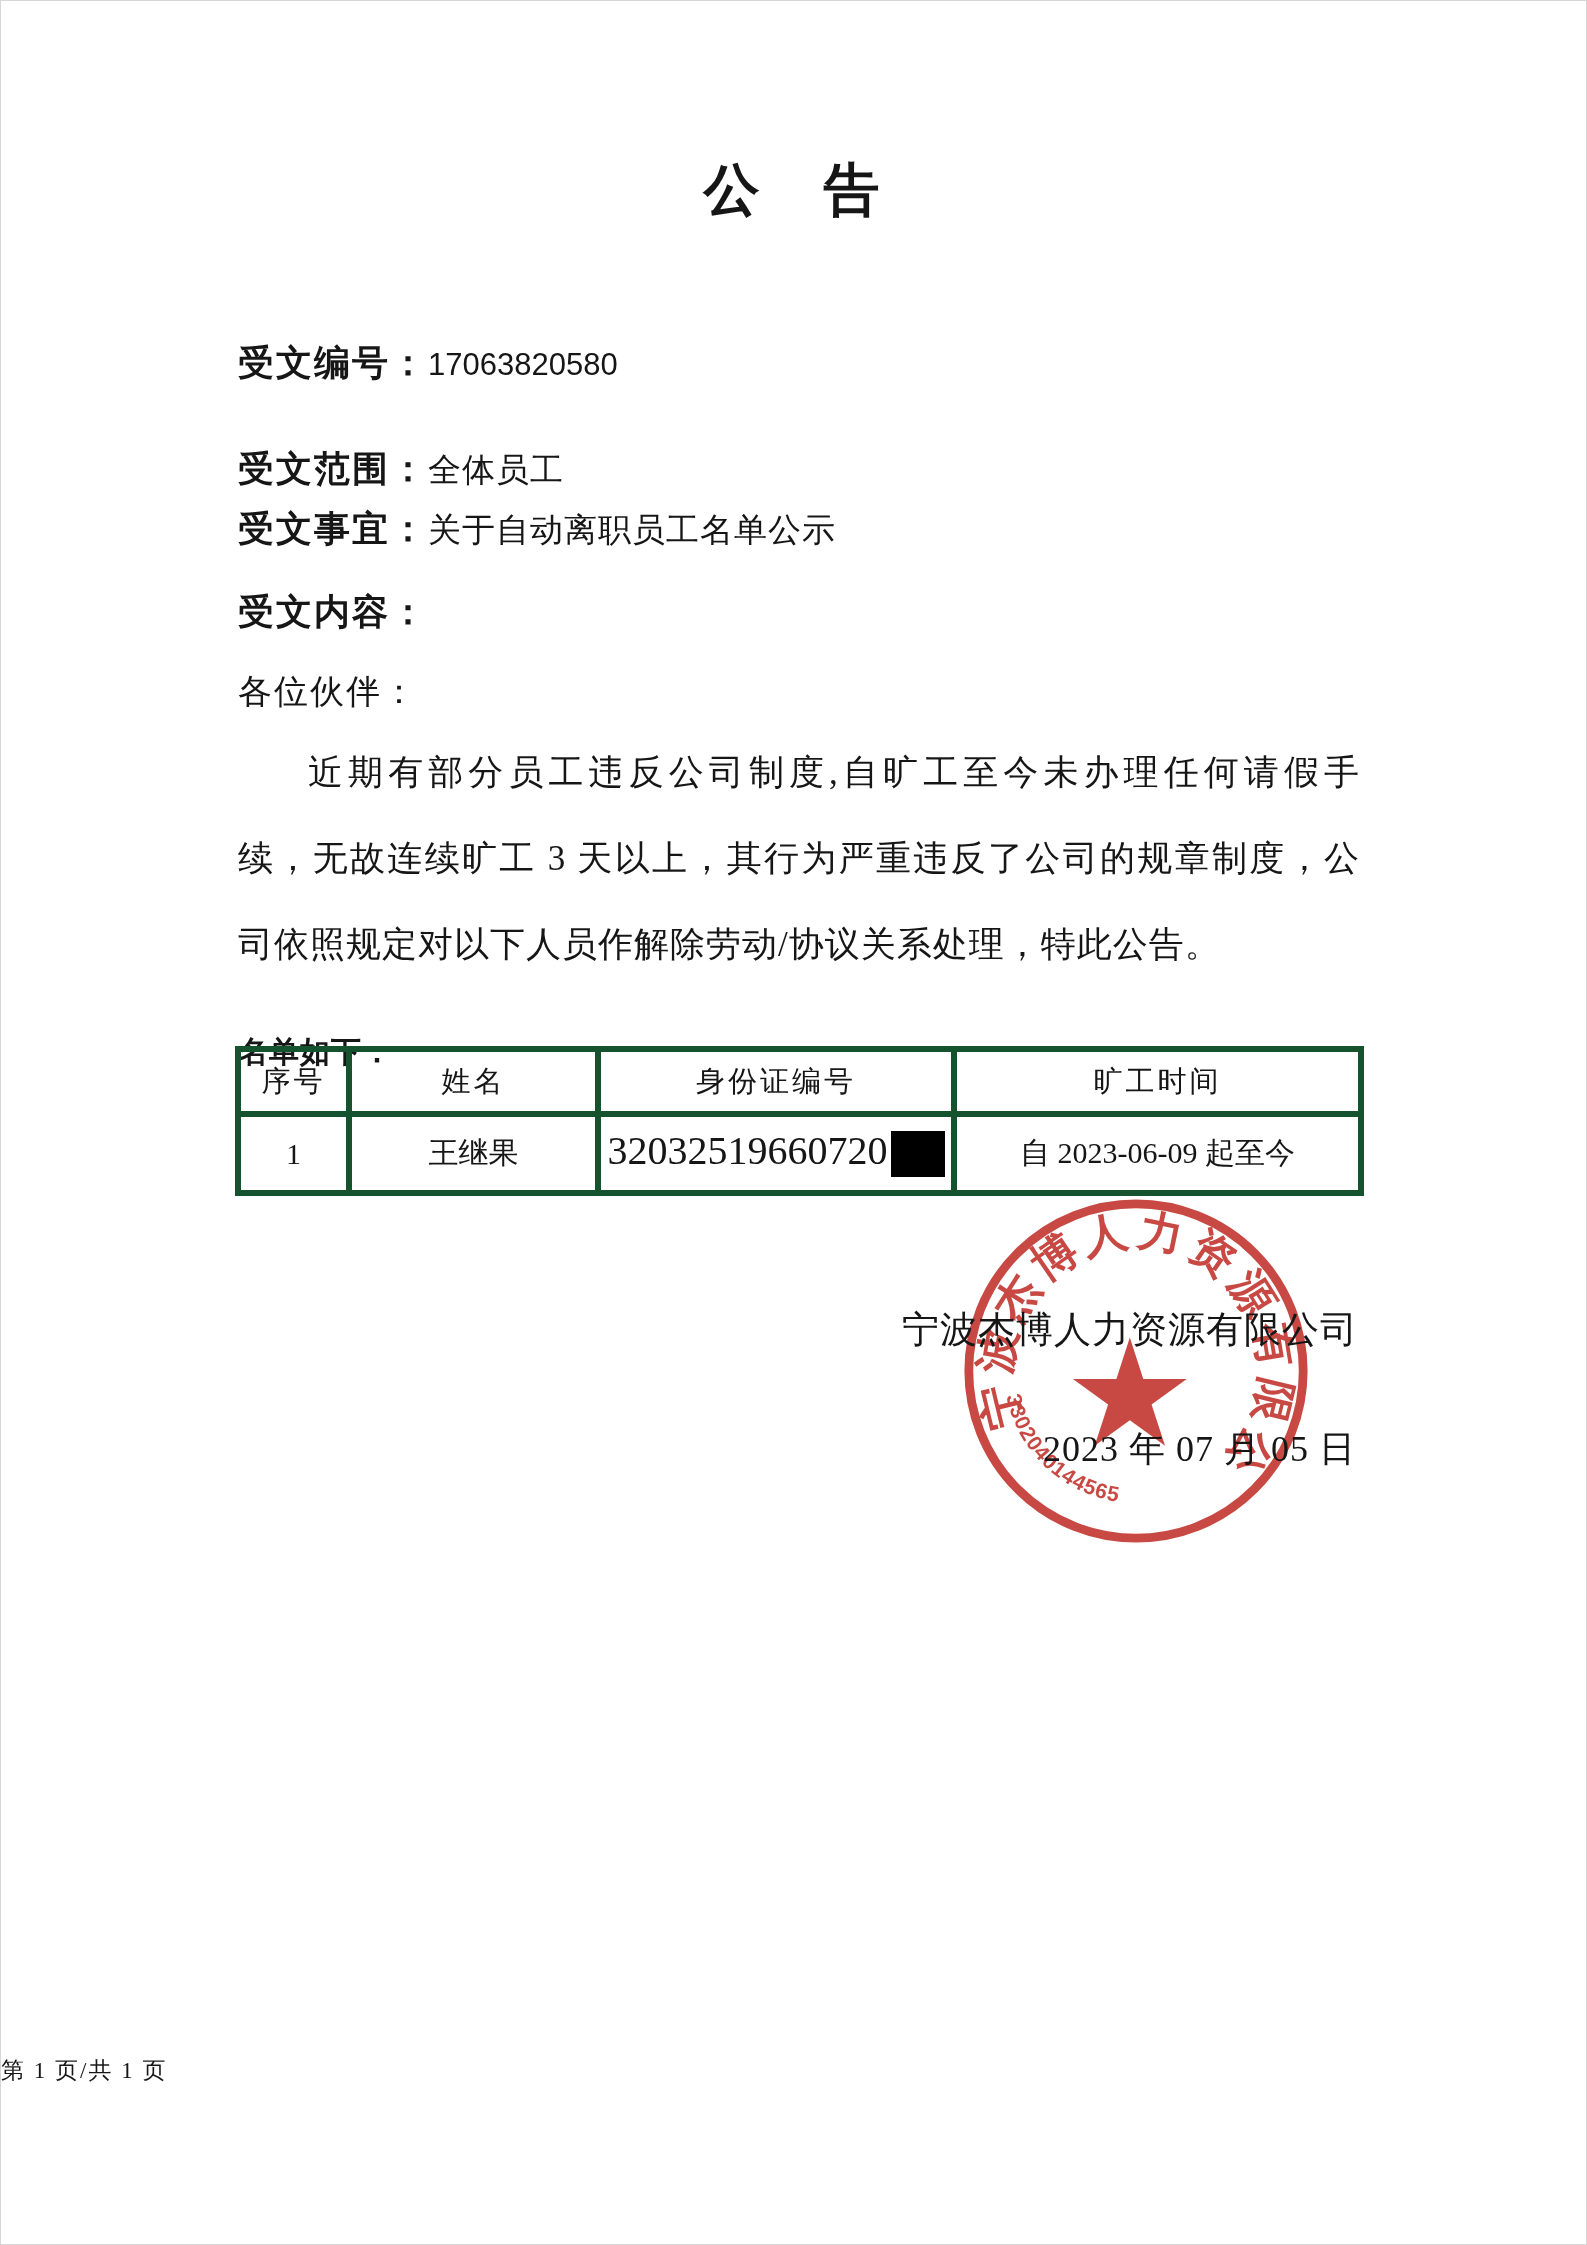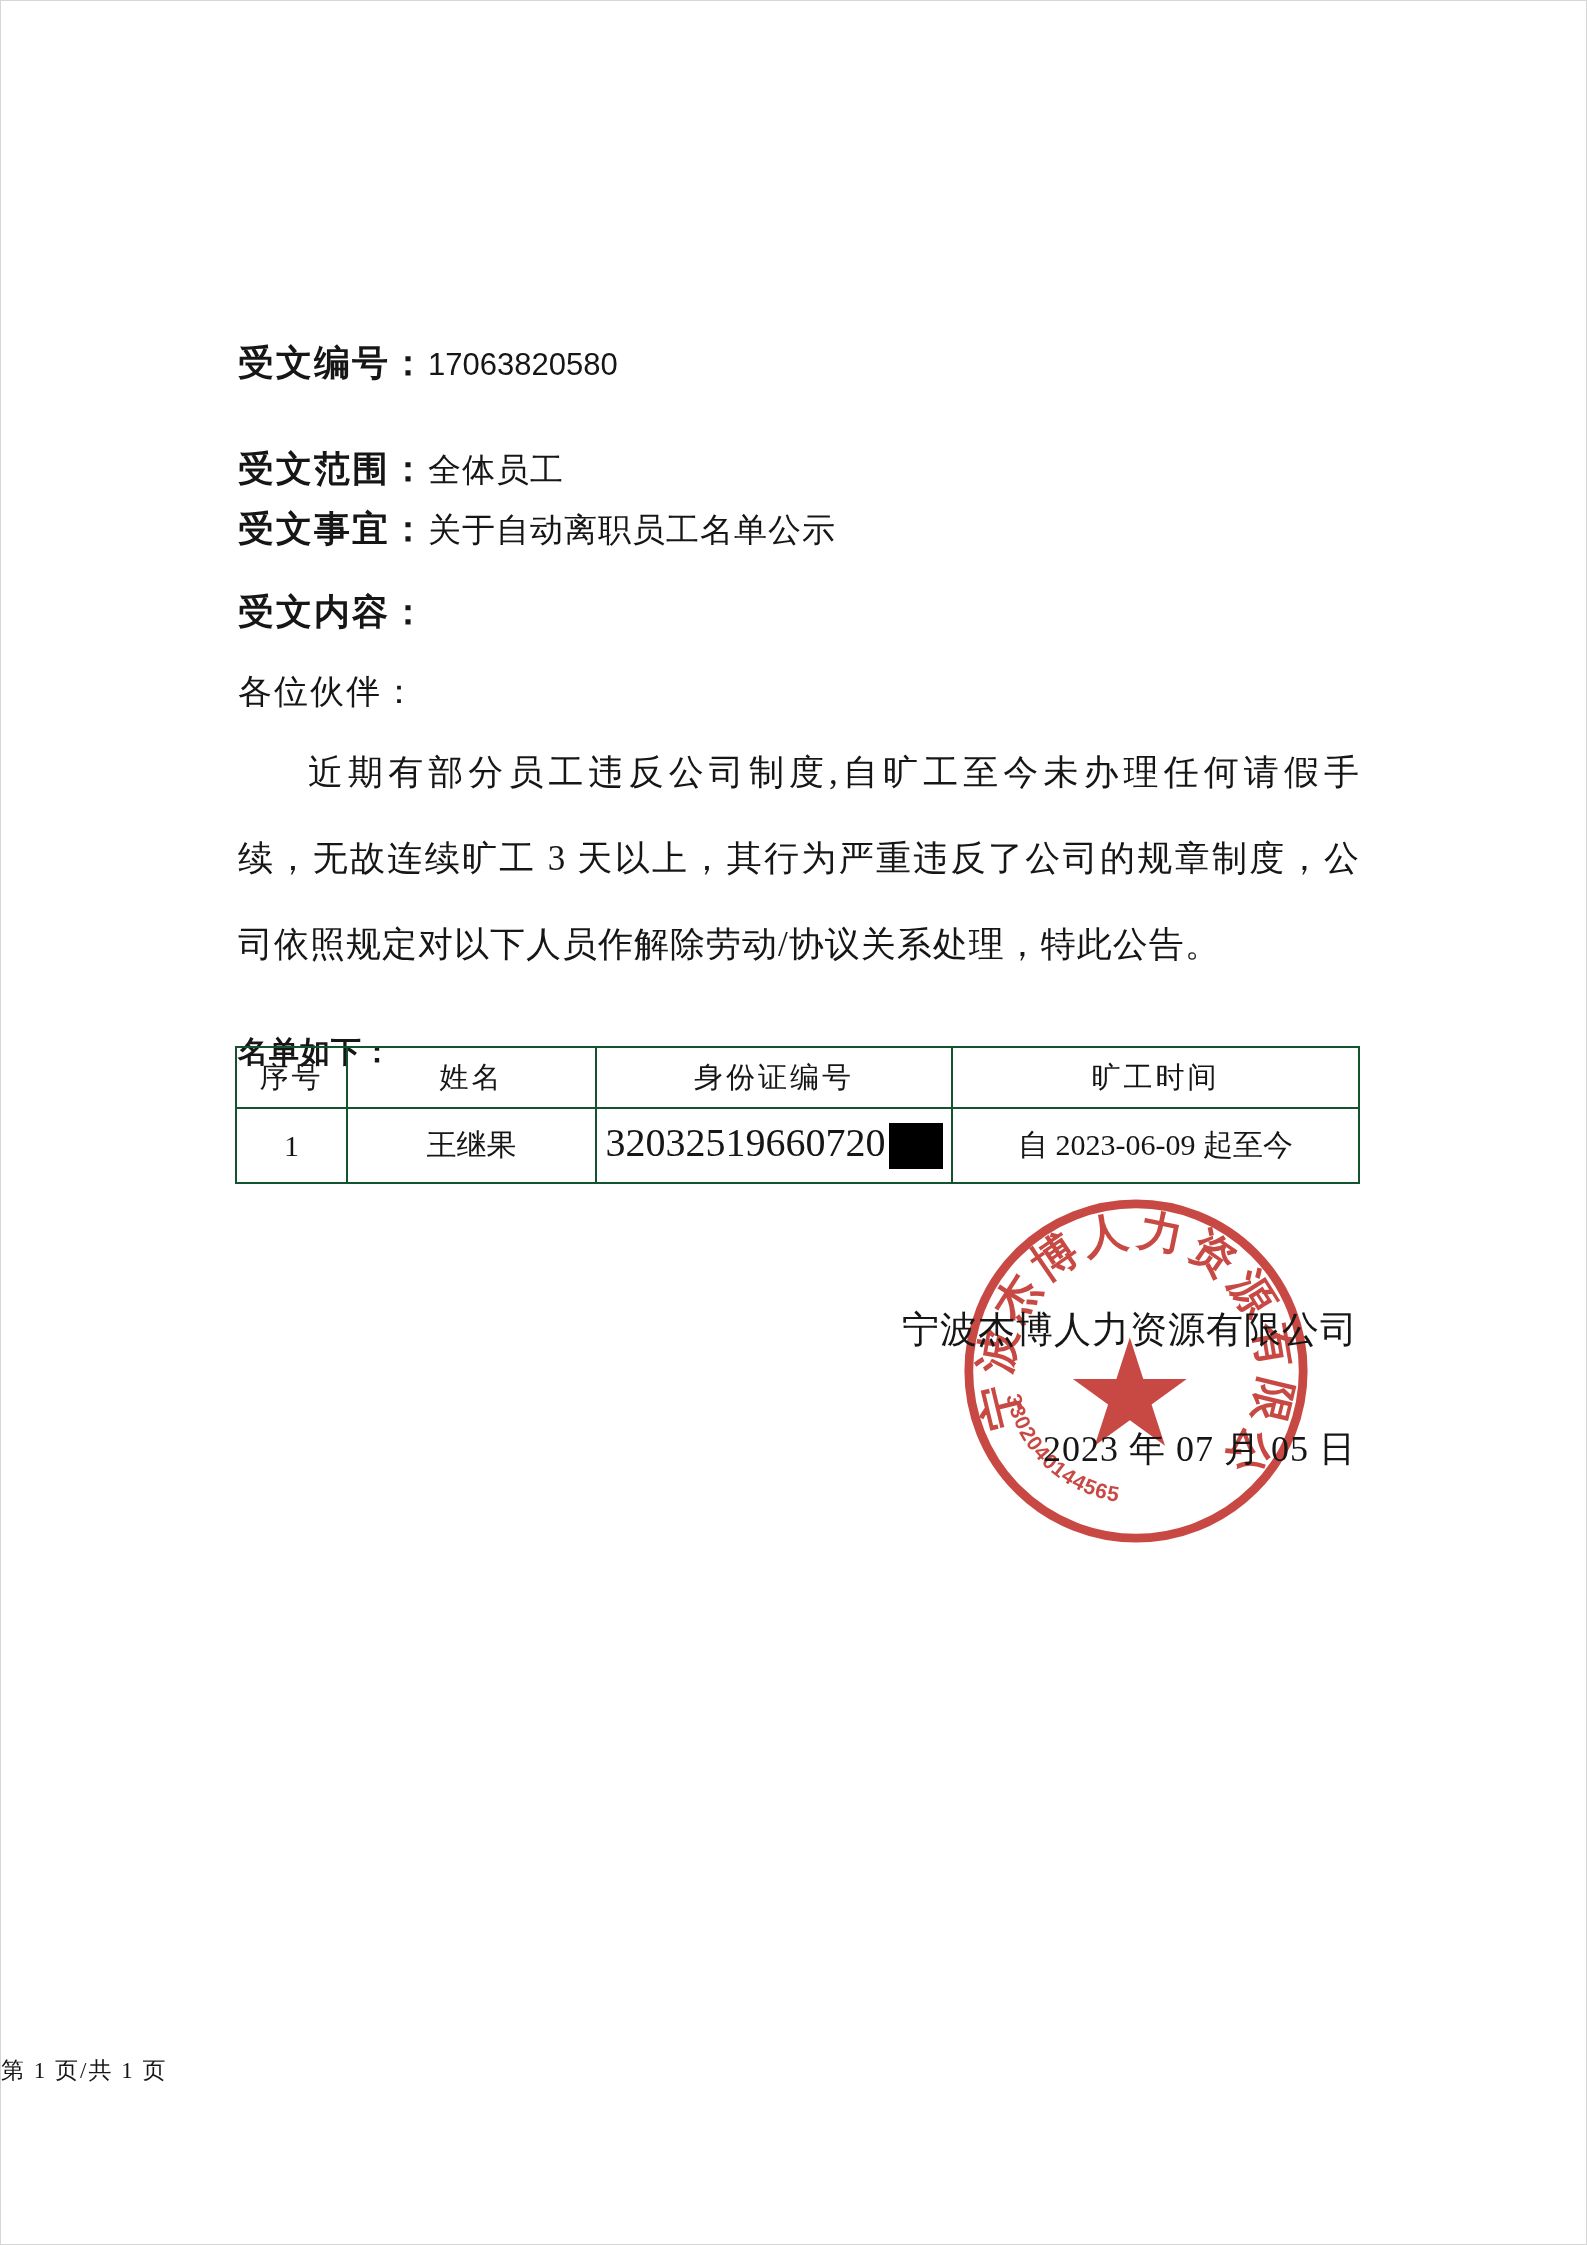--- a/index.html
+++ b/index.html
@@ -32,21 +32,21 @@
   }
   .para-line.first{box-sizing:border-box;padding-left:70px;}
   .para-line.last{text-align:left;text-align-last:left;}
   .list-intro{position:absolute;left:237px;top:1031px;font-size:30px;font-weight:bold;letter-spacing:1px;}
   table.roster{
     position:absolute;left:234px;top:1045px;
     border-collapse:collapse;table-layout:fixed;
     width:1123px;
   }
   table.roster td{
-    border:2px solid #14532d;
+    border:6px solid #14532d;
     text-align:center;vertical-align:middle;
     font-size:30px;
     padding:0;
   }
   table.roster tr.hdr td{height:59px;font-size:29px;letter-spacing:3px;}
   table.roster tr.data td{height:73px;}
   td.id-cell{vertical-align:top;padding-top:4px;}
   .id-wrap{display:inline-flex;align-items:flex-start;}
   .id-num{font-size:40px;line-height:40px;letter-spacing:0;}
   .redact-box{display:inline-block;width:54px;height:46px;background:#000000;margin-left:3px;}
@@ -62,20 +62,21 @@
   .page-footer{
     position:absolute;left:0;top:2054px;width:100%;
     text-align:left;font-size:23px;letter-spacing:2px;
   }
 </style>
 </head>
 <body>
 
 <div class="page">
 
+  <div class="doc-title">公　告</div>
 
   <div class="meta-row" style="top:338px;">
     <span class="meta-label">受文编号：</span><span class="meta-value num">17063820580</span>
   </div>
   <div class="meta-row" style="top:444px;">
     <span class="meta-label">受文范围：</span><span class="meta-value">全体员工</span>
   </div>
   <div class="meta-row" style="top:504px;">
     <span class="meta-label">受文事宜：</span><span class="meta-value">关于自动离职员工名单公示</span>
   </div>

